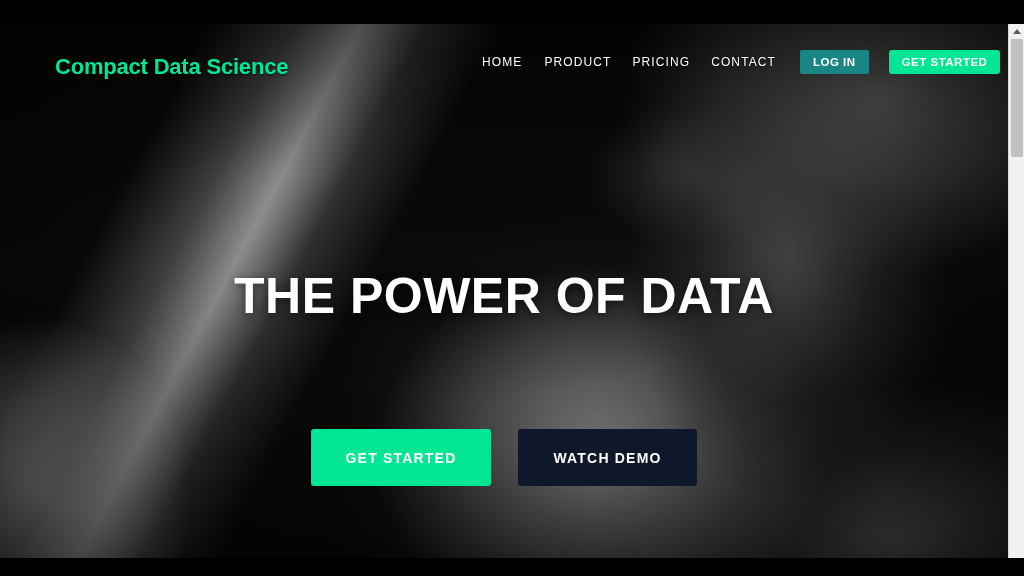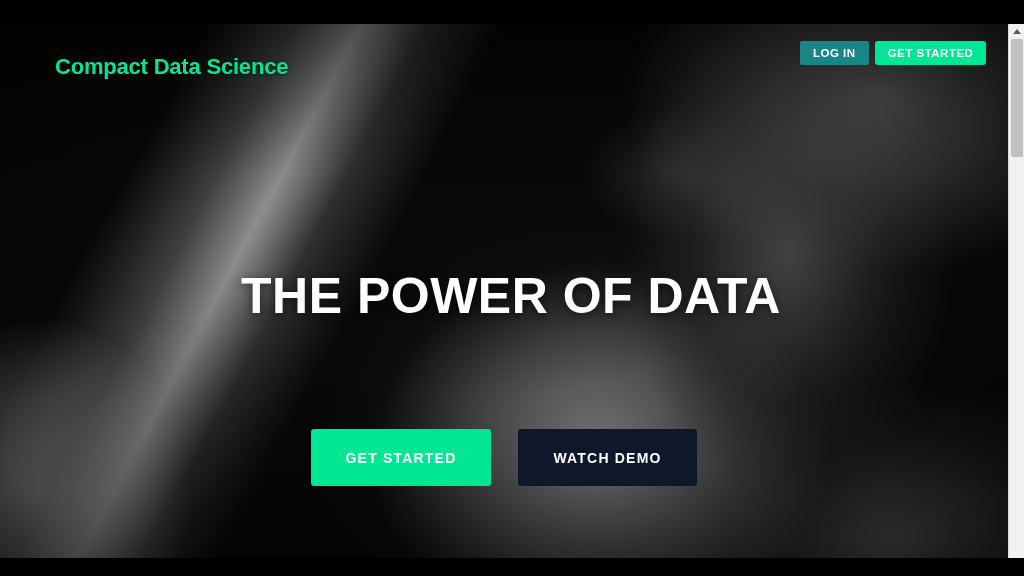--- a/index.html
+++ b/index.html
@@ -131,22 +131,22 @@
     text-decoration:none;
     white-space:nowrap;
     text-shadow:0 1px 2px rgba(0,0,0,0.7);
     padding:0 21px 0 0;
     line-height:16px;
   }
   .nav-link:first-child { padding-right:22px; }
 
   .nav-btns {
     position:absolute;
-    left:788px; top:17px;
-    display:flex; align-items:center; gap:6px;padding-left:12px;
+    left:788px; top:26px;
+    display:flex; align-items:center; gap:20px;padding-left:12px;
   }
   .btn-login {
     height:24px;
     padding:0 13px;
     display:flex; align-items:center; justify-content:center;
     background:#1A8585;
     color:#ffffff;
     font-size:11.5px;
     font-weight:bold;
     letter-spacing:0.5px;
@@ -170,21 +170,21 @@
 
   
   .hero-content {
     position:absolute;
     left:0; top:0;
     width:1008px; height:536px;
     z-index:20;
   }
   .headline {
     position:absolute;
-    left:7px; top:246px;
+    left:0; top:246px;
     width:1008px;
     text-align:center;
     color:#ffffff;
     font-size:50px;
     font-weight:bold;
     line-height:52px;
     letter-spacing:0.5px;
     text-shadow:0 2px 10px rgba(0,0,0,0.55);
   }
   .headline .l2 { display:block; }
@@ -273,20 +273,26 @@
     <div class="hero">
       <div class="photo"></div>
       <div class="photo-grain"></div>
       <div class="photo-vignette"></div>
       <div class="hero-darken"></div>
 
       <div class="header">
 
         <div class="logo">Compact Data Science</div>
 
+        <nav class="nav">
+          <a class="nav-link" href="#">HOME</a>
+          <a class="nav-link" href="#">PRODUCT</a>
+          <a class="nav-link" href="#">PRICING</a>
+          <a class="nav-link" href="#">CONTACT</a>
+        </nav>
 
         <div class="nav-btns">
           <button class="btn-login">LOG IN</button>
           <button class="btn-getstarted-nav">GET STARTED</button>
         </div>
 
       </div>
 
       <div class="hero-content">
 

